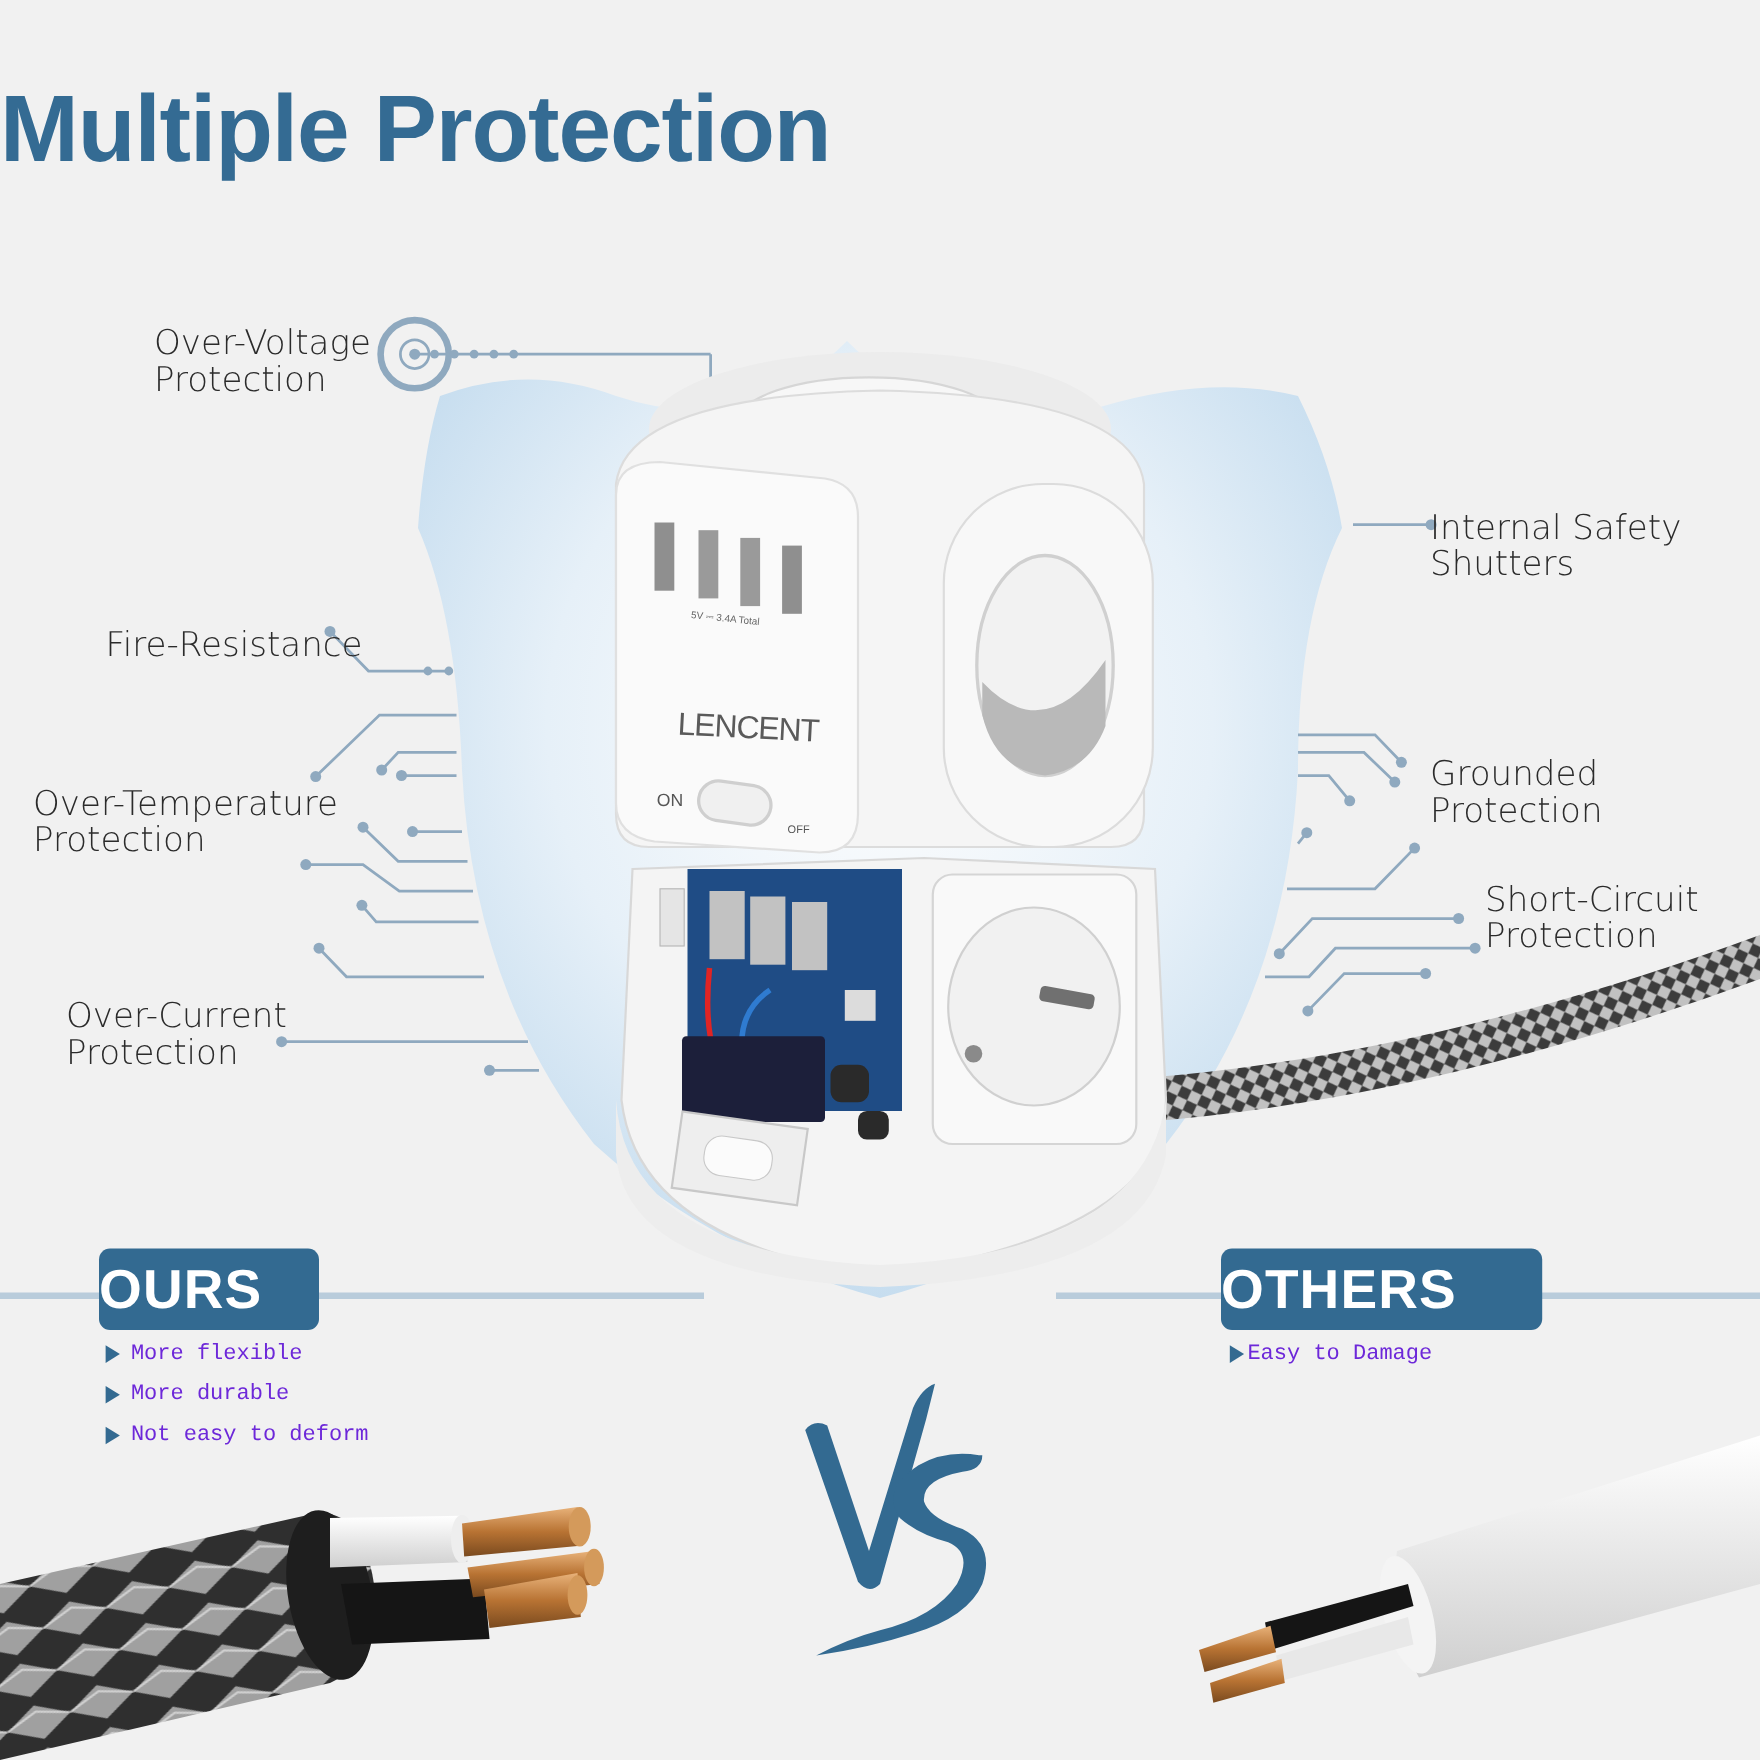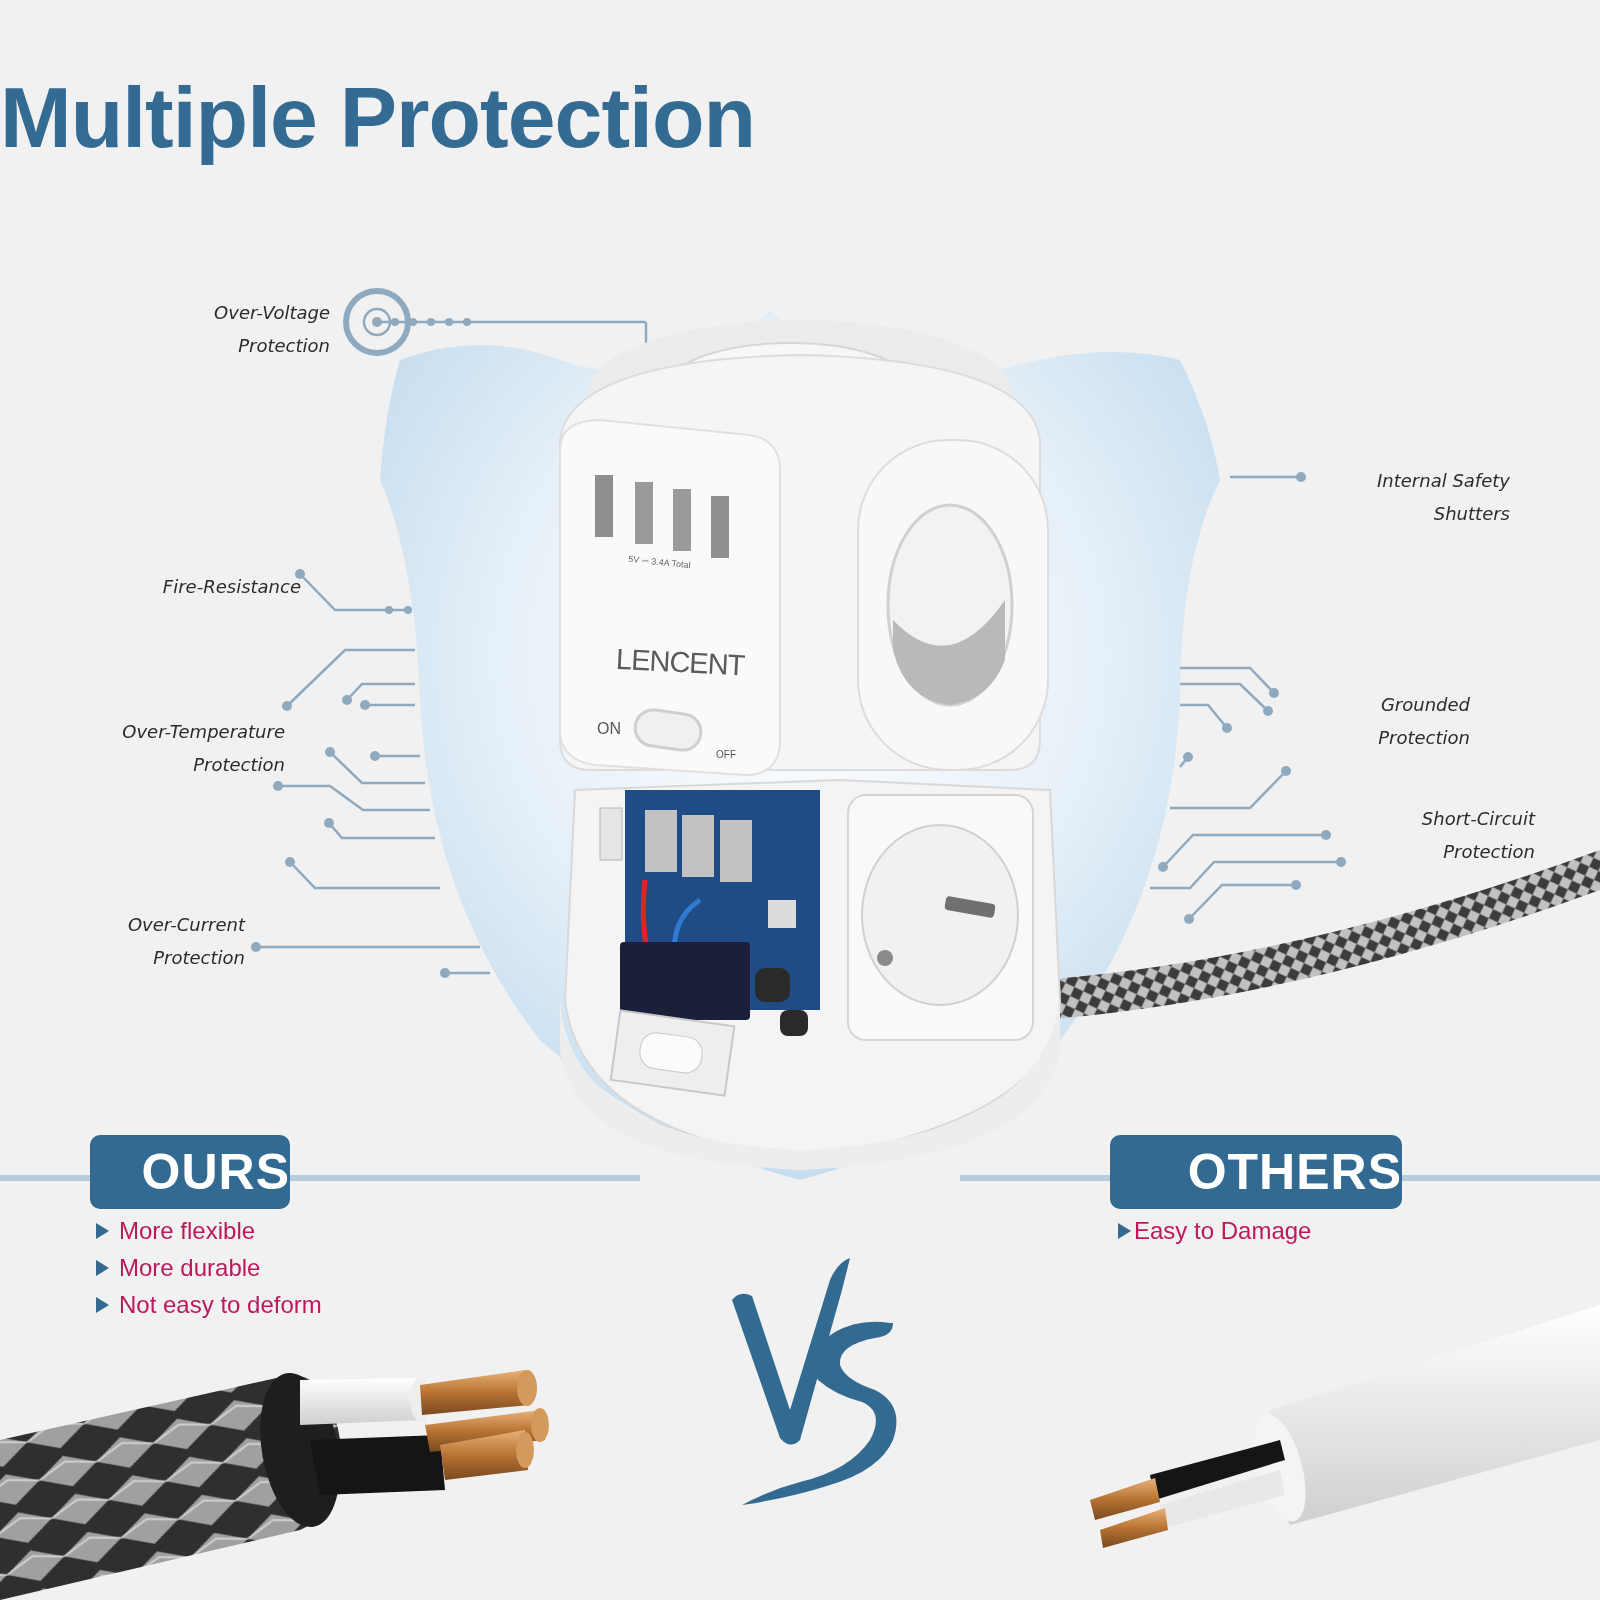--- a/index.html
+++ b/index.html
@@ -8,38 +8,38 @@
 
   .canvas { position: absolute; inset: 0; width: 1600px; height: 1600px; }
 
   .title {
     position: absolute; top: 68px; left: 0; width: 1600px; text-align: left;
     font-family: "Liberation Sans", sans-serif; font-weight: 700; font-size: 86px;
     color: #346b93; letter-spacing: -1px;
   }
 
   .label {
-    position: absolute; text-align: right; font-family: "DejaVu Sans", sans-serif;
-    font-weight: 300; font-size: 18px; line-height: 33px; color: #2b2b2b; white-space: nowrap; font-style: italic;
+    position: absolute; text-align: left; font-family: "DejaVu Sans", sans-serif;
+    font-weight: 300; font-size: 31px; line-height: 33px; color: #2b2b2b; white-space: nowrap;
   }
 
   .svg-layer { position: absolute; inset: 0; }
 
   .badge {
     position: absolute; height: 74px; background: #336a91; border-radius: 10px;
     color: #ffffff; font-family: "Liberation Sans", sans-serif; font-weight: 700;
-    font-size: 50px; line-height: 74px; text-align: right; letter-spacing: 1px;
+    font-size: 50px; line-height: 74px; text-align: left; letter-spacing: 1px;
   }
   .badge-ours { left: 90px; top: 1135px; width: 200px; }
   .badge-others { left: 1110px; top: 1135px; width: 292px; }
 
   .bullets { position: absolute; list-style: none; }
   .bullets li {
-    display: flex; align-items: center; font-family: Liberation Sans, sans-serif;
-    font-size: 24px; color: #be185d; height: 37px;
+    display: flex; align-items: center; font-family: Liberation Mono, monospace;
+    font-size: 20px; color: #6d28d9; height: 37px;
   }
   .tri {
     display: inline-block; width: 0; height: 0; margin-right: 10px;
     border-top: 8px solid transparent; border-bottom: 8px solid transparent;
     border-left: 13px solid #336a91;
   }
   .bullets-ours { left: 96px; top: 1212px; }
   .bullets-others { left: 1118px; top: 1212px; }
   .bullets-others .tri { margin-right: 3px; }
 

